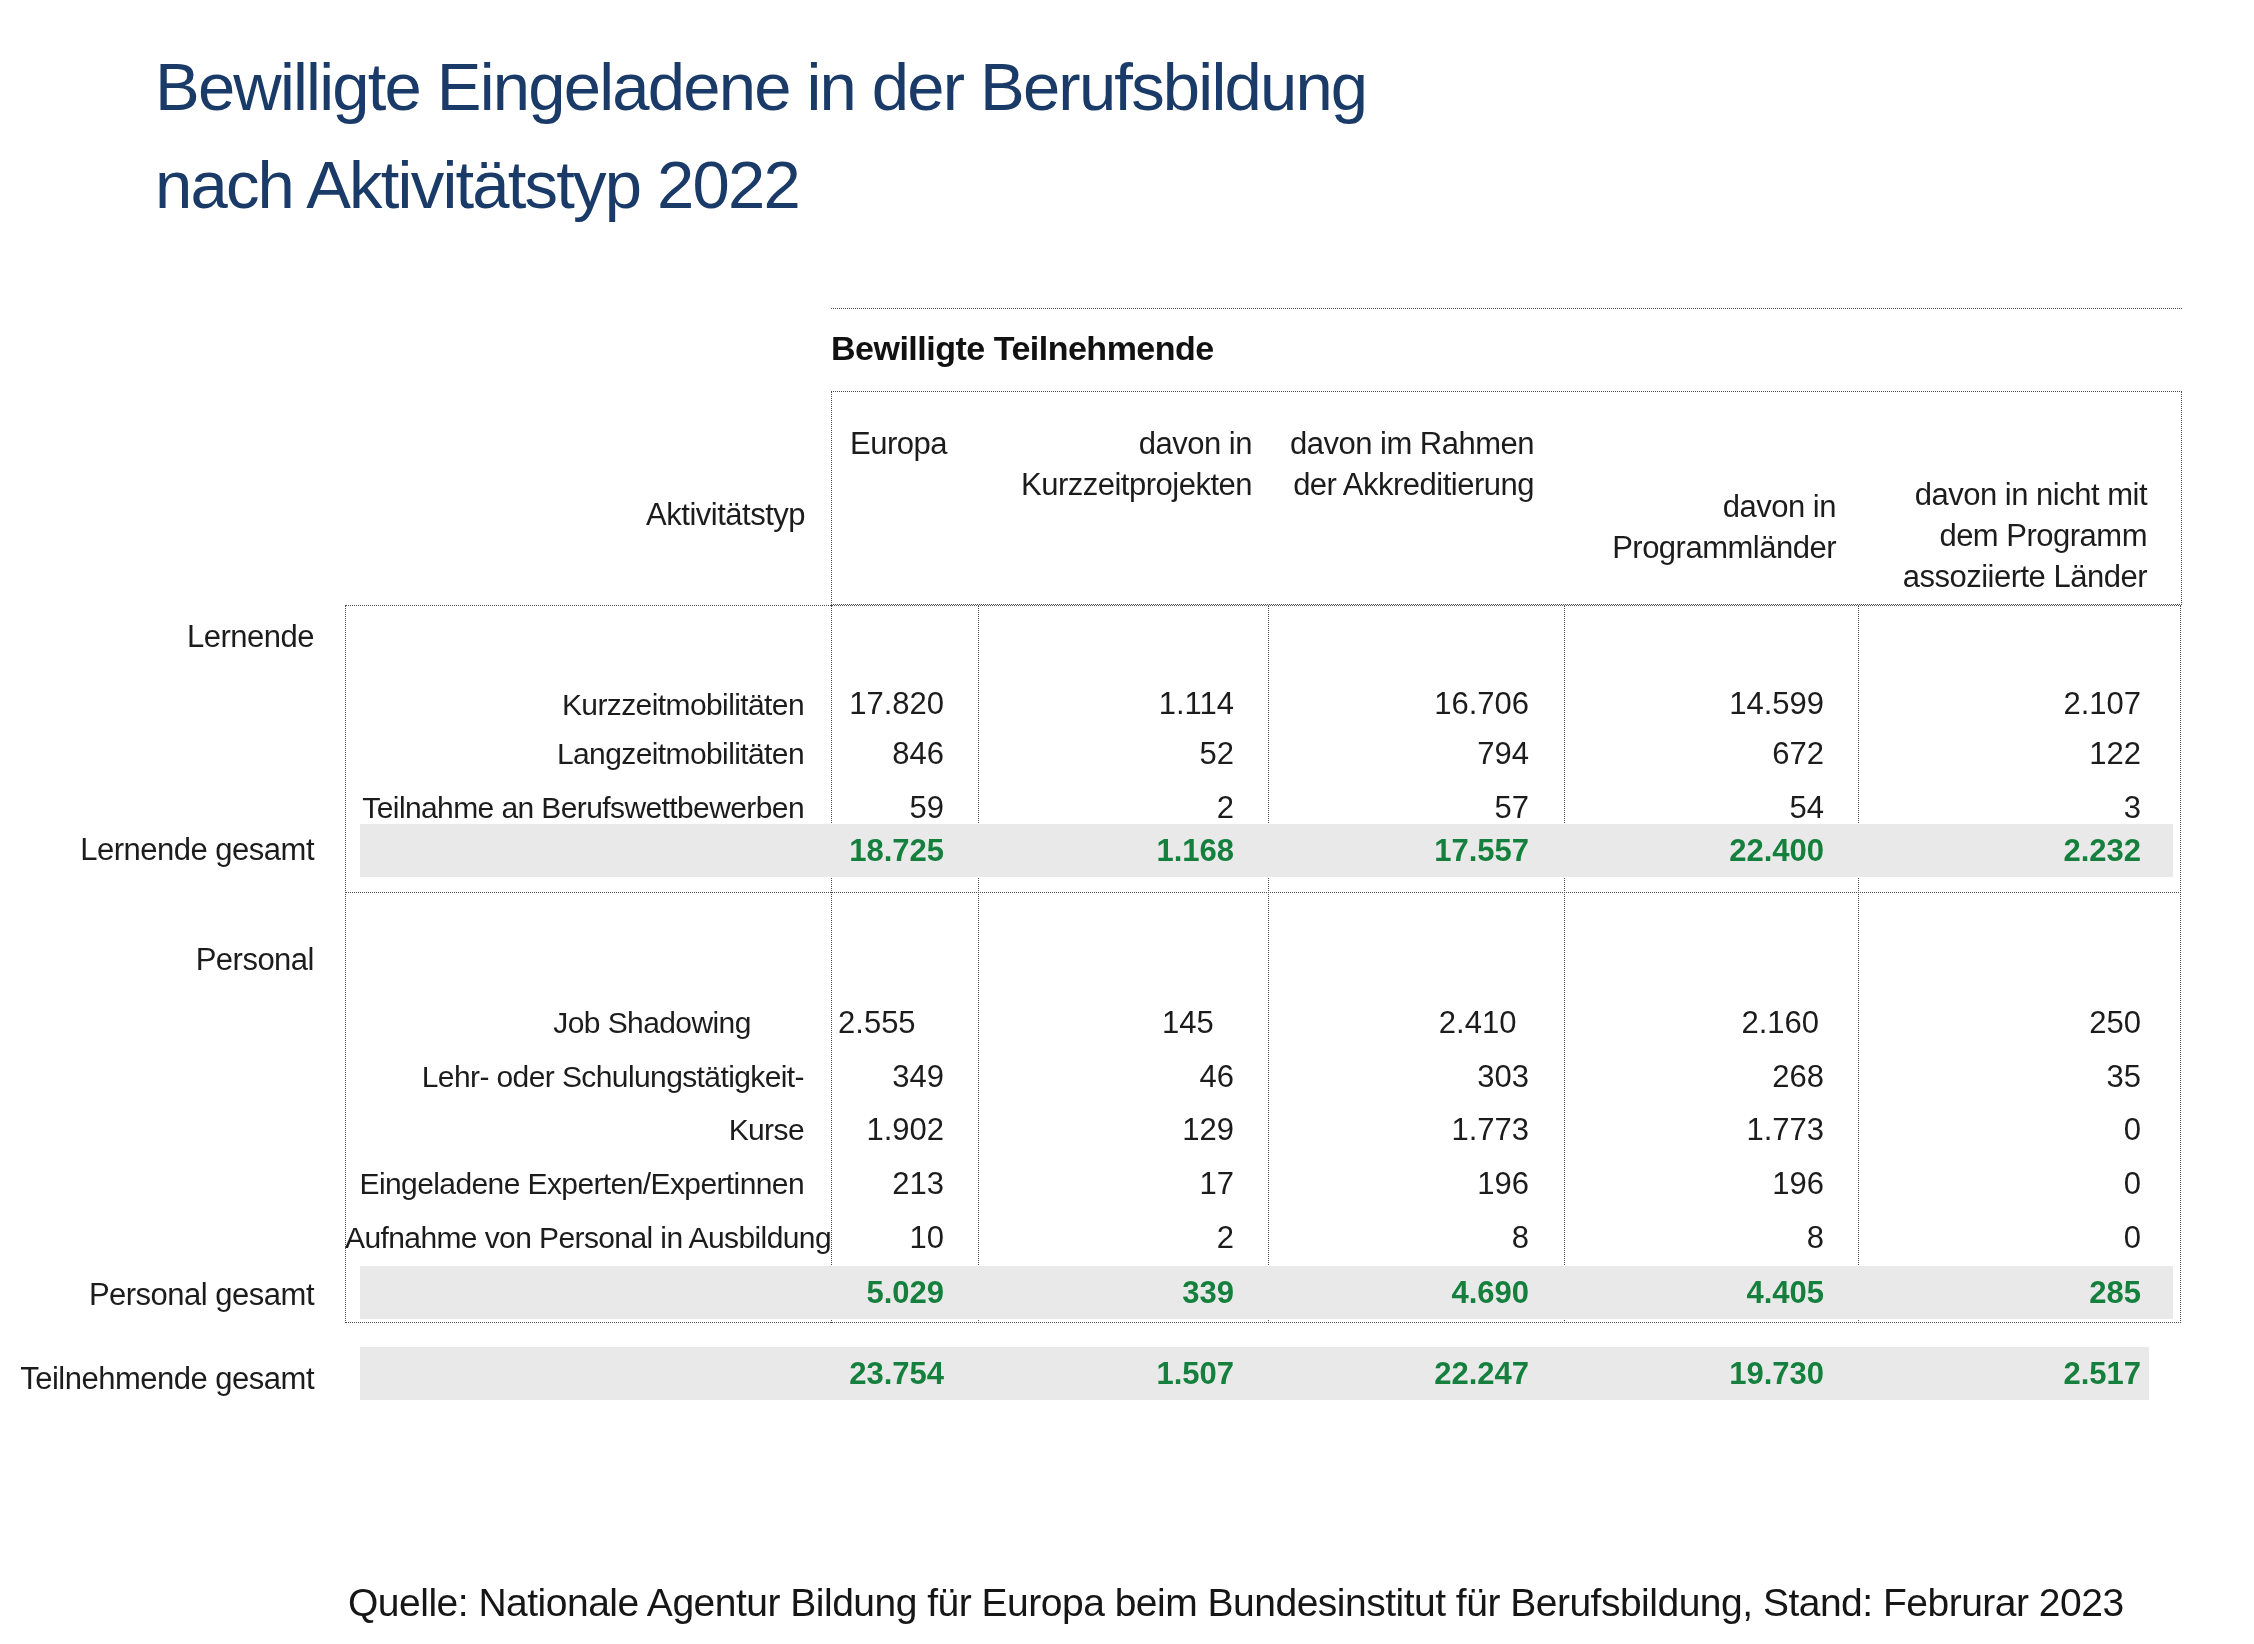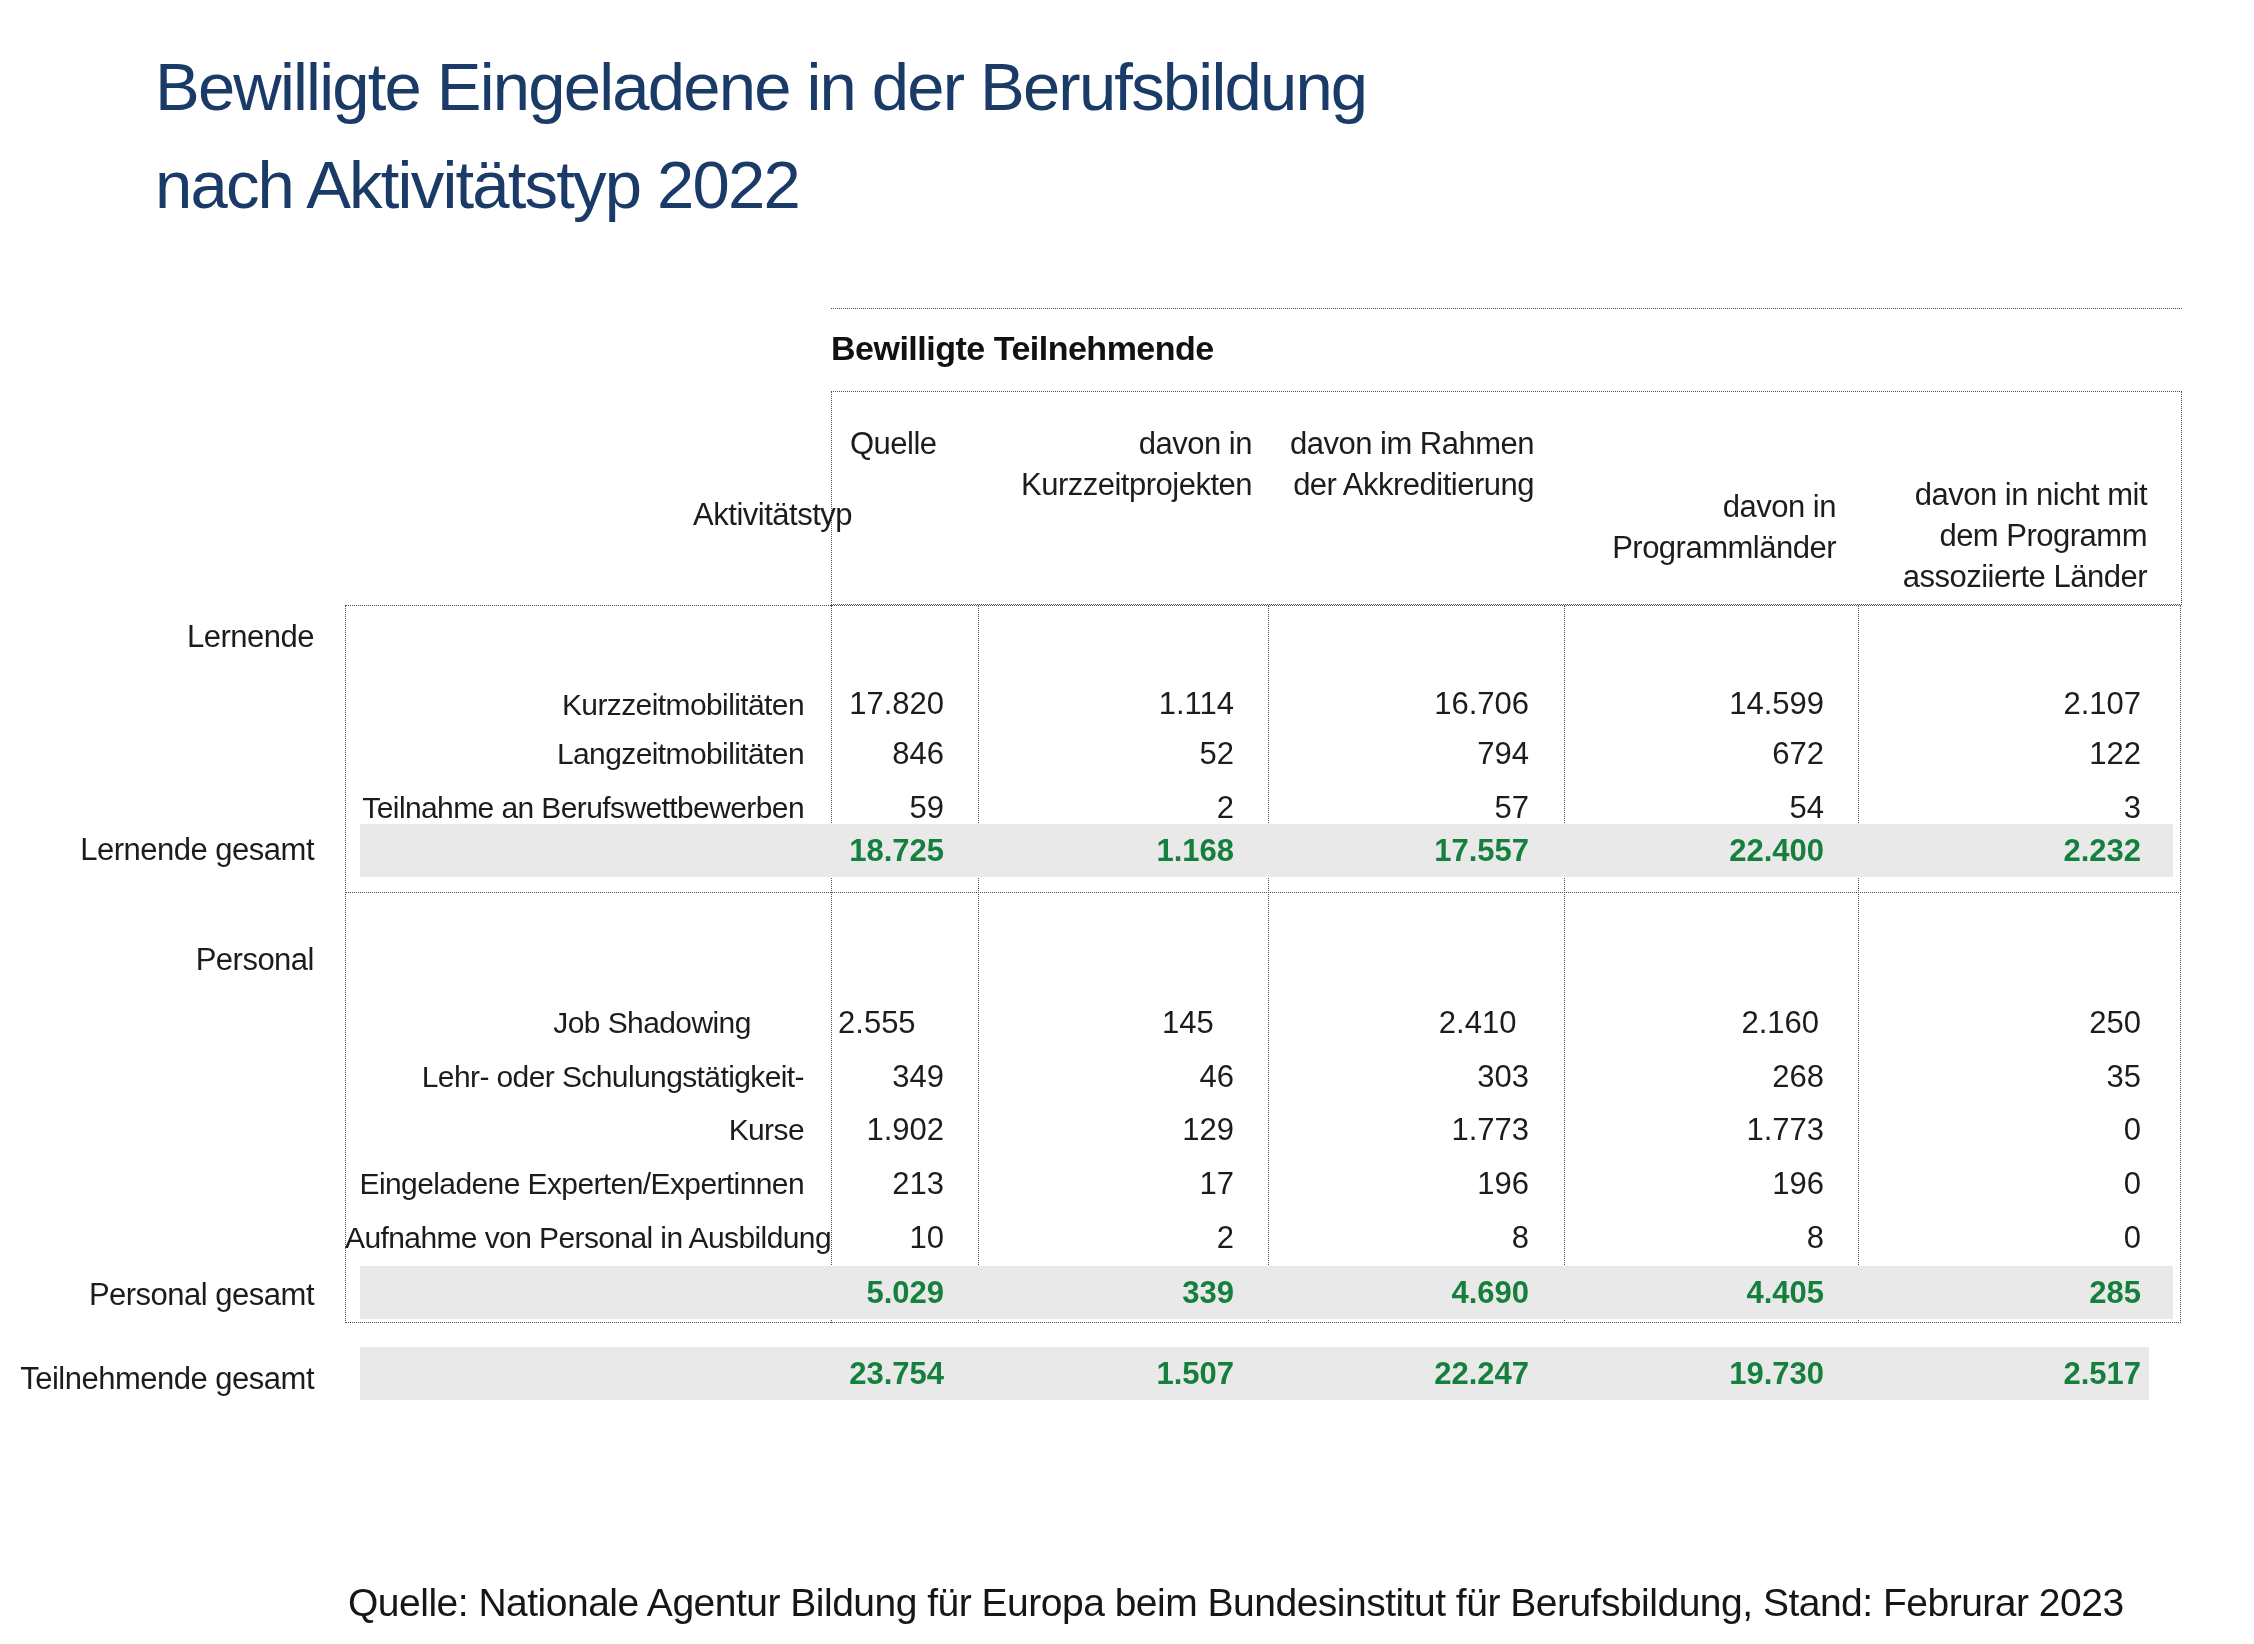--- a/index.html
+++ b/index.html
@@ -30,21 +30,21 @@
     border:1.8px dotted #4b4b4b;box-sizing:border-box;
   }
   .hcell{position:absolute;font-size:31px;line-height:41px;letter-spacing:-0.5px;white-space:nowrap;}
   .h-gesamt{left:18px;top:31px;text-align:left;}
   .h-col2{right:929px;top:31px;text-align:right;}
   .h-col3{right:647px;top:31px;text-align:right;}
   .h-col4{right:345px;bottom:36px;text-align:right;}
   .h-col5{right:34px;bottom:7.3px;text-align:right;}
   .axis-label{
     position:absolute;left:0;top:493px;width:805px;height:44px;
-    text-align:right;font-size:31px;line-height:44px;letter-spacing:-0.5px;padding-left:47px;
+    text-align:right;font-size:31px;line-height:44px;letter-spacing:-0.5px;
   }
   .data-box{
     position:absolute;left:345px;top:605px;width:1836px;height:718px;
     border:1.8px dotted #4b4b4b;box-sizing:border-box;
   }
   .vsep{position:absolute;top:605px;height:718px;width:0;border-left:1.8px dotted #4b4b4b;}
   .vsep1{left:831px;}.vsep2{left:978px;}.vsep3{left:1268px;}.vsep4{left:1564px;}.vsep5{left:1858px;}
   .hsep{position:absolute;left:345px;top:892px;width:1836px;height:0;border-top:1.8px dotted #4b4b4b;}
   .band{position:absolute;background:#e9e9e9;height:53px;}
   .band-sec{left:360px;width:1813px;}
@@ -81,21 +81,21 @@
     <span>Bewilligte Eingeladene in der Berufsbildung</span><br>
     <span>nach Aktivitätstyp 2022</span>
   </div>
 
   <div class="top-rule"></div>
 
   <div class="tbl-title">Bewilligte Teilnehmende</div>
 
   <div class="header-box">
     <div class="hcell h-gesamt">
-      <span>Quelle</span>
+      <span>Europa</span>
     </div>
     <div class="hcell h-col2">
       <span>davon in</span><br>
       <span>Kurzzeitprojekten</span>
     </div>
     <div class="hcell h-col3">
       <span>davon im Rahmen</span><br>
       <span>der Akkreditierung</span>
     </div>
     <div class="hcell h-col4">

